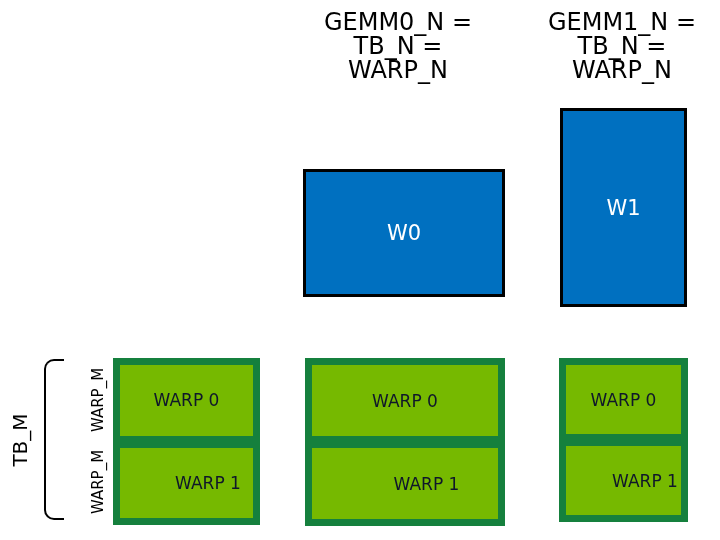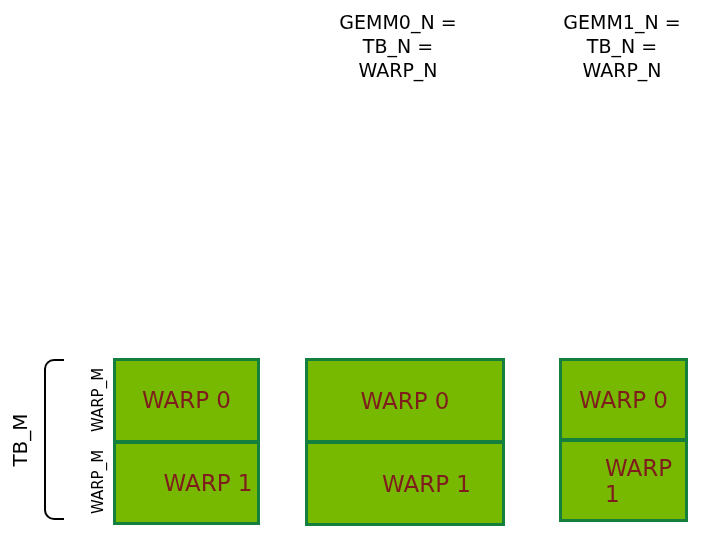--- a/index.html
+++ b/index.html
@@ -13,21 +13,21 @@
     color: #000000;
     overflow: hidden;
   }
 
   
   .hdr {
     position: absolute;
     top: 10px;
     width: 210px;
     text-align: center;
-    font-size: 19px;
+    font-size: 24px;
     line-height: 24px;
     font-weight: 500;
     color: #000000;
   }
   #hdr0 { left: 293px; }
   #hdr1 { left: 517px; }
 
   
   .bluebox {
     position: absolute;
@@ -47,26 +47,26 @@
     position: absolute;
     display: flex;
     flex-direction: column;
   }
   #g0 { left: 113px; top: 358px; width: 147px; height: 167px; }
   #g1 { left: 305px; top: 358px; width: 200px; height: 168px; }
   #g2 { left: 559px; top: 358px; width: 129px; height: 164px; }
   .gcell {
     flex: 1;
     background: #76B900;
-    border: 3px solid #15803d;
+    border: 7px solid #15803d;
     display: flex;
     align-items: center;
     justify-content: center;
-    color: #7f1d1d;
-    font-size: 23px;
+    color: #0f172a;
+    font-size: 17px;
   }
   .gcell + .gcell { margin-top: -2px; padding-left: 43px; }
 
   
   .bracket {
     position: absolute;
     left: 44px;
     top: 359px;
     width: 20px;
     height: 161px;
@@ -98,20 +98,26 @@
     <div>TB_N =</div>
     <div>WARP_N</div>
   </div>
 
   <div id="hdr1" class="hdr">
     <div>GEMM1_N =</div>
     <div>TB_N =</div>
     <div>WARP_N</div>
   </div>
 
+  <div id="w0" class="bluebox">
+    <span>W0</span>
+  </div>
+  <div id="w1" class="bluebox">
+    <span>W1</span>
+  </div>
 
   <div class="bracket"></div>
   <div id="tbm" class="vtext">TB_M</div>
   <div id="warpm0" class="vtext">WARP_M</div>
   <div id="warpm1" class="vtext">WARP_M</div>
 
   <div id="g0" class="gblock">
     <div class="gcell">WARP 0</div>
     <div class="gcell">WARP 1</div>
   </div>

